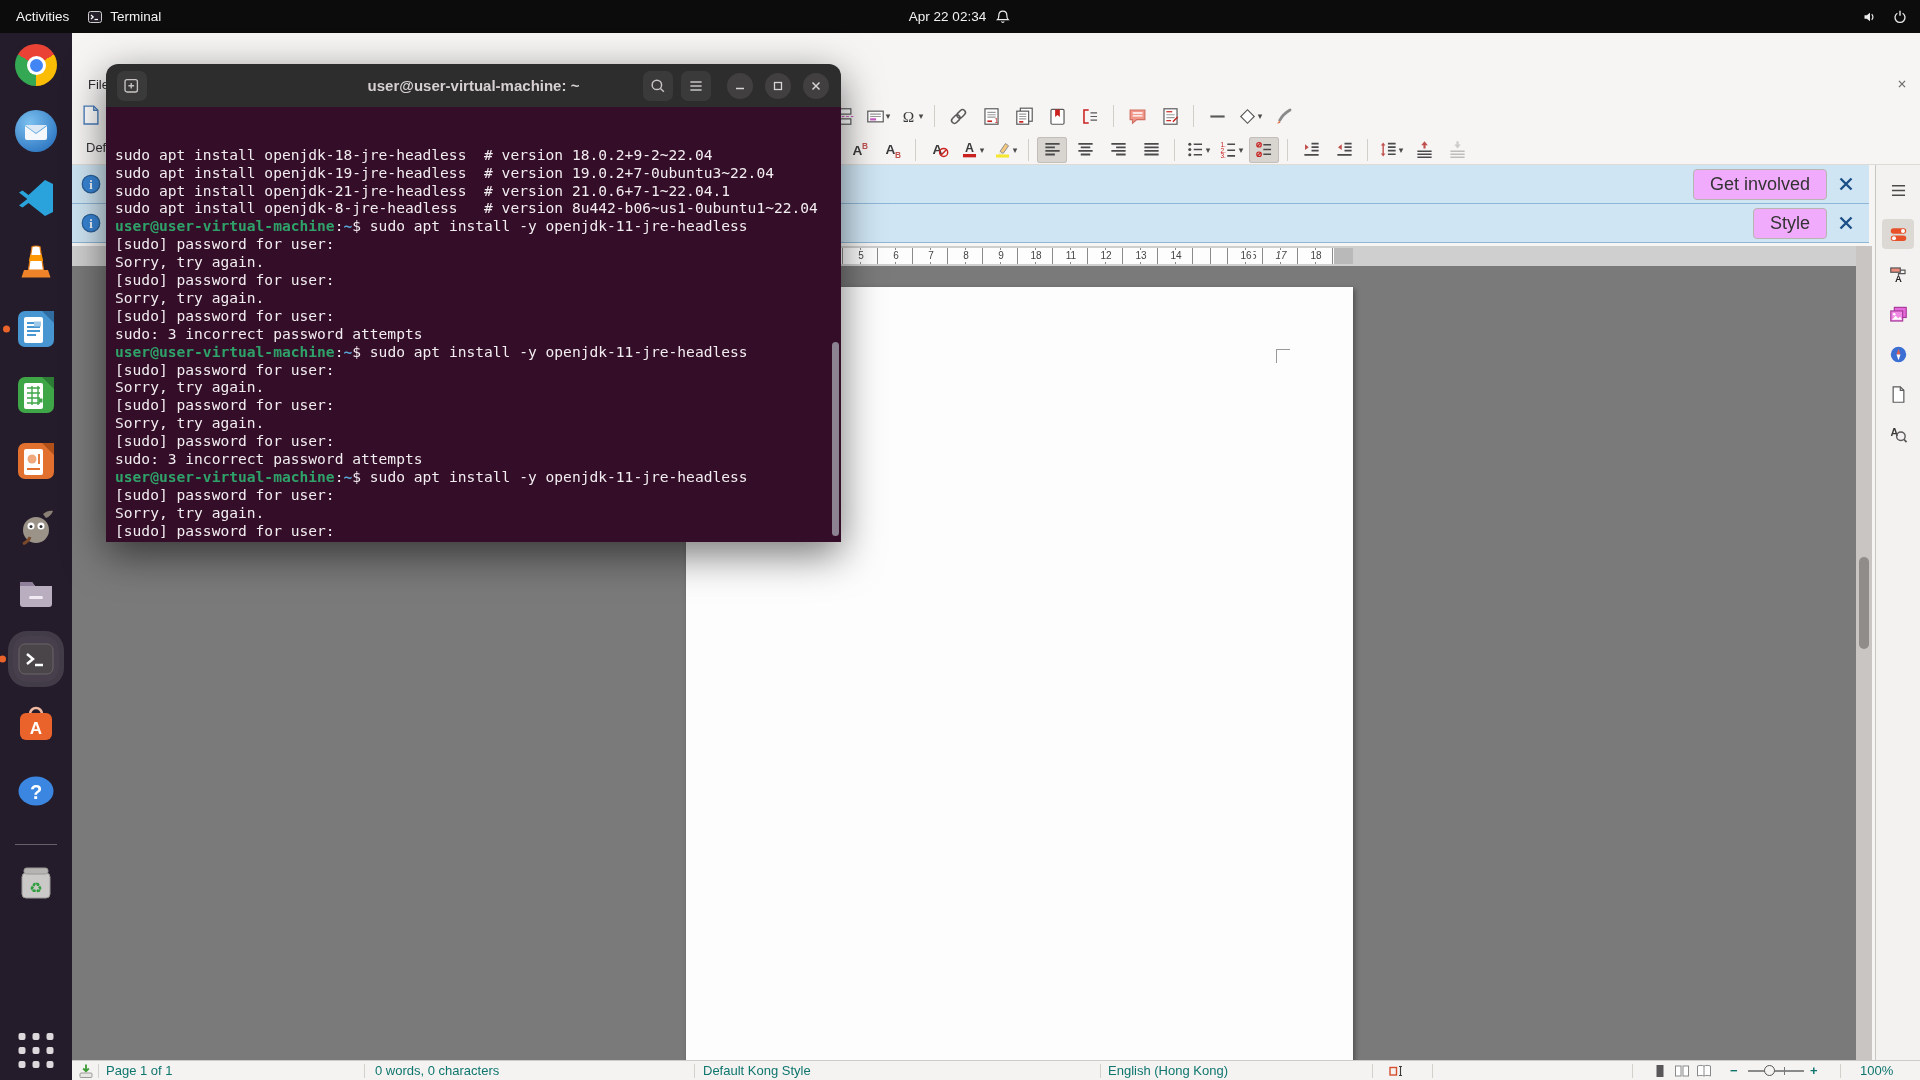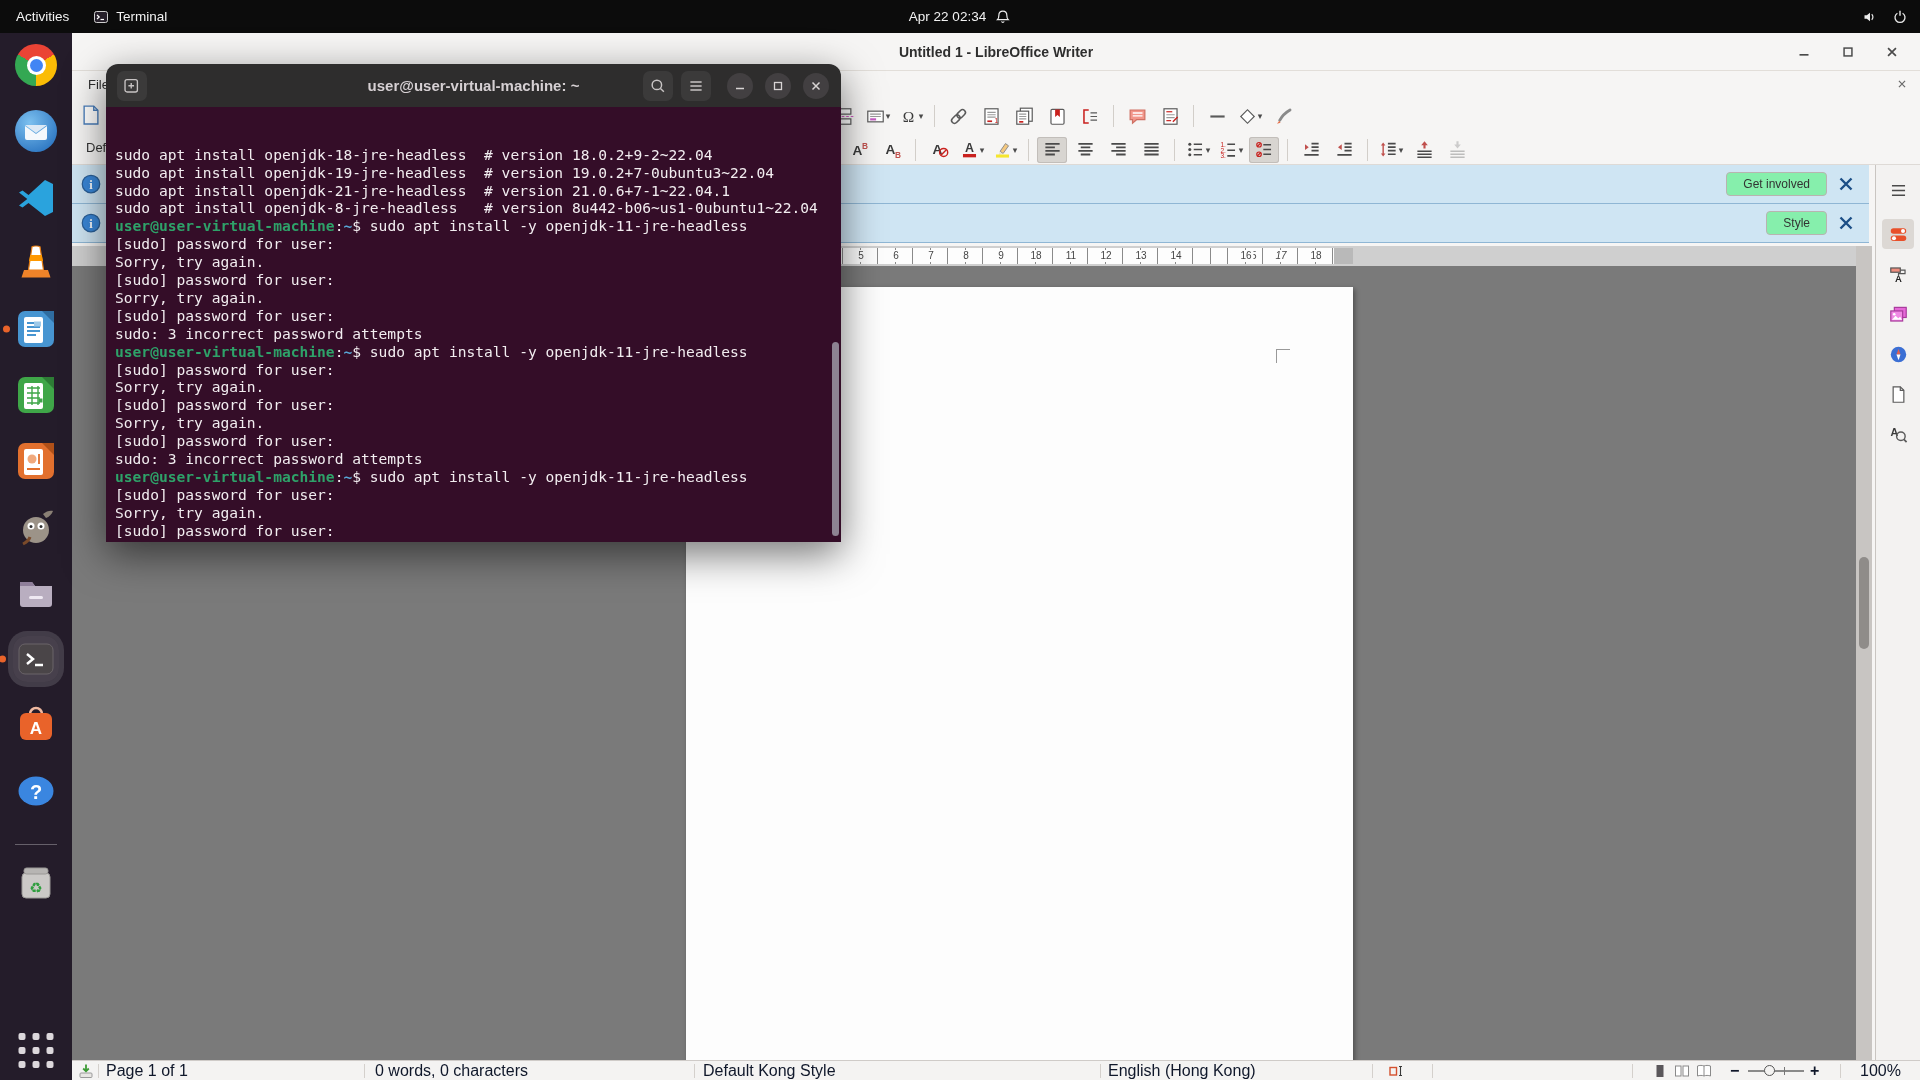--- a/index.html
+++ b/index.html
@@ -2,21 +2,21 @@
 <html><head>
 <meta charset="utf-8">
 <style>
   *{margin:0;padding:0;box-sizing:border-box}
   html,body{width:1920px;height:1080px;overflow:hidden;background:#000;font-family:"Liberation Sans",sans-serif}
   button{font-family:"Liberation Sans",sans-serif;cursor:pointer}
   svg{display:block;width:100%;height:100%}
 
   
   #topbar{position:absolute;left:0;top:0;width:1920px;height:33px;background:#0c0c0c;color:#f2f2f2;font-size:13.5px}
-  .tb-left{position:absolute;left:16px;top:0;height:33px;display:flex;align-items:center;gap:24px}
+  .tb-left{position:absolute;left:16px;top:0;height:33px;display:flex;align-items:center;gap:18px}
   .tb-item{background:none;border:0;color:#f2f2f2;font-size:13.5px;display:flex;align-items:center;gap:7px}
   .ticon{width:16px;height:16px;display:inline-block}
   .tb-center{position:absolute;left:50%;top:0;transform:translateX(-50%);height:33px;display:flex;align-items:center;gap:9px}
   .tb-right{position:absolute;right:12px;top:0;height:33px;display:flex;align-items:center;gap:14px}
 
   
   #dock{position:absolute;left:0;top:33px;width:72px;height:1047px;background:#241c2a}
   #dock-items{display:flex;flex-direction:column;align-items:center;gap:20px;padding-top:9px}
   .ditem{width:46px;height:46px;position:relative;display:flex;align-items:center;justify-content:center}
   .ditem.dact{background:rgba(255,255,255,.16);border-radius:14px;box-shadow:0 0 0 5px rgba(255,255,255,.14)}
@@ -53,21 +53,21 @@
   .dd{font-size:9px;color:#4a4a4a;margin-left:1px}
   .tsep{width:1px;height:22px;background:#d2cec9;margin:0 5px;align-self:center}
   #newdoc-partial{position:absolute;left:8px;top:70px;width:22px;height:24px}
   #style-combo{position:absolute;left:14px;top:107px;font-size:13px;color:#333;background:none;border:0}
 
   
   .infobar{position:absolute;left:0;width:1797px;height:39px;background:#cfe5f3;border-bottom:1px solid #8fb6d4;display:flex;align-items:center}
   #infobar-1{top:132px}
   #infobar-2{top:171px}
   .iico{width:20px;height:20px;margin-left:9px;display:block}
-  .ib-btn{margin-left:auto;background:#86efac;border:1px solid #b8b4b0;border-radius:4px;font-size:12px;color:#333;padding:4px 16px;margin-right:8px}
+  .ib-btn{margin-left:auto;background:#f0abfc;border:1px solid #b8b4b0;border-radius:4px;font-size:18px;color:#333;padding:4px 16px;margin-right:8px}
   .ib-close{width:22px;height:22px;margin-right:12px;background:none;border:0;padding:2px}
 
   
   #ruler{position:absolute;left:0;top:213px;width:1784px;height:20px;background:#cfcfcf}
   .ruler-white{position:absolute;left:614px;top:2px;width:648px;height:16px;background:#fdfdfd;background-image:repeating-linear-gradient(to right,transparent 0 16.5px,#8a8a8a 16.5px 17.5px)}
   .ruler-margin{position:absolute;left:1262px;top:2px;width:19px;height:16px;background:#b9b9b9}
   .rnum{position:absolute;top:3.5px;transform:translateX(-50%);font-size:10px;color:#444;background:#fdfdfd;padding:0 2px;line-height:12px}
 
   
   #docarea{position:absolute;left:0;top:233px;width:1784px;height:794px;background:#7a7a7a;overflow:hidden}
@@ -80,21 +80,21 @@
 
   
   #sidebar{position:absolute;right:0;top:132px;bottom:20px;width:45px;background:#f3f2f1;border-left:1px solid #c9c5c1;display:flex;flex-direction:column;align-items:center;padding-top:10px;gap:10px}
   .sbtab{width:32px;height:30px;border:0;background:none;border-radius:4px;display:flex;align-items:center;justify-content:center}
   .sbtab.act{background:#dcd8d4}
   .sbtab span{width:19px;height:19px;display:block}
   .sbtab:first-child{margin-bottom:4px}
 
   
   #statusbar{position:absolute;left:0;bottom:0;width:100%;height:20px;background:#f4f3f2;border-top:1px solid #cfcbc8;font-size:12.5px;color:#3a3a3a}
-  #statusbar .sbt{position:absolute;top:0;line-height:19px;background:none;border:0;font-size:16px;color:#0f172a}
+  #statusbar .sbt{position:absolute;top:0;line-height:19px;background:none;border:0;font-size:13px;color:#0f766e}
   .sb-sep{position:absolute;top:3px;width:1px;height:14px;background:#d4d0cc}
   .sb-ic{position:absolute;width:16px;height:16px;top:2px;background:none;border:0;padding:0}
   #zoom-track{position:absolute;left:1676px;top:9px;width:56px;height:2px;background:#8a8a8a}
   #zoom-tick{position:absolute;left:1712px;top:6px;width:1px;height:8px;background:#777}
   #zoom-thumb{position:absolute;left:1692px;top:4px;width:11px;height:11px;border-radius:50%;background:#f4f3f2;border:1.5px solid #555}
   .zoom-pm{font-weight:bold}
 
   
   #terminal{position:absolute;left:106px;top:64px;width:735px;height:478px;border-radius:12px 12px 0 0;box-shadow:0 12px 40px rgba(0,0,0,.55)}
   #theader{position:relative;height:43px;background:#2e2d2d;border-radius:12px 12px 0 0}
@@ -294,34 +294,20 @@
         <i></i>
         <i></i>
         <i></i>
         <i></i>
         <i></i>
       </span>
   </button>
 </div>
 
 <div id="writer">
-  <div id="wheader">
-    <div id="wtitle">Untitled 1 - LibreOffice Writer</div>
-    <div class="wctrls">
-      <button><span><svg viewBox="0 0 16 16">
-              <path d="M4 10.5h8" stroke="#4a4a4a" stroke-width="1.5"></path>
-            </svg></span></button>
-      <button><span><svg viewBox="0 0 16 16">
-              <rect x="4.5" y="4.5" width="7" height="7" fill="none" stroke="#4a4a4a" stroke-width="1.3"></rect>
-            </svg></span></button>
-      <button><span><svg viewBox="0 0 16 16">
-              <path d="M4.5 4.5l7 7M11.5 4.5l-7 7" stroke="#4a4a4a" stroke-width="1.5"></path>
-            </svg></span></button>
-    </div>
-  </div>
 
   <div id="wmenubar">
     <button id="menu-file">File</button>
     <button id="doc-close"><span><svg viewBox="0 0 16 16">
             <path d="M4.5 4.5l7 7M11.5 4.5l-7 7" stroke="#6a6a6a" stroke-width="1.4"></path>
           </svg></span></button>
   </div>
 
   <div id="toolbar-main" class="wtoolbar">
       <button class="tbtn" title="Insert Page Break">

